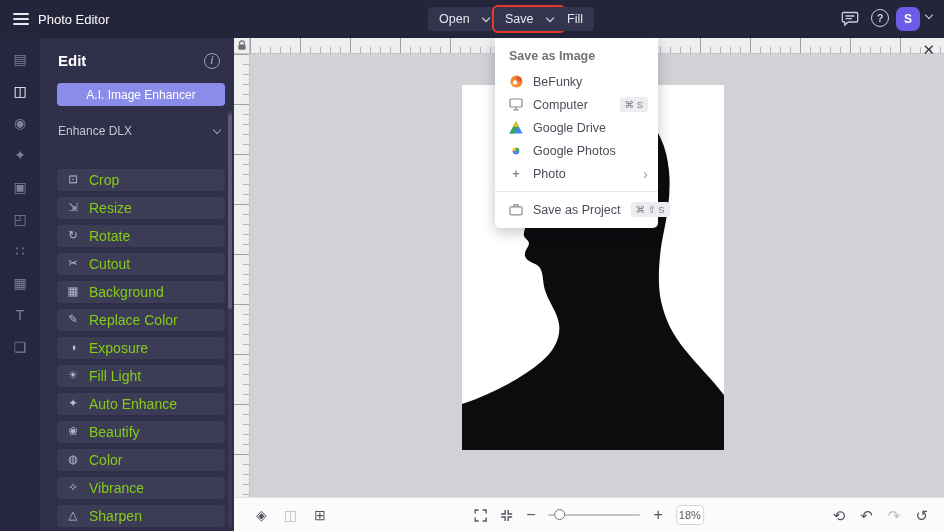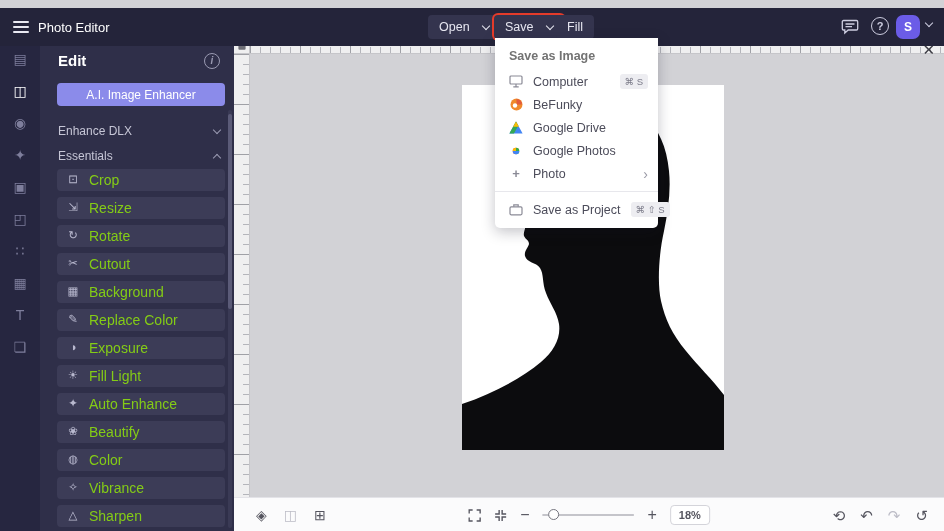--- a/index.html
+++ b/index.html
@@ -1,20 +1,20 @@
 <!DOCTYPE html>
 <html><head>
 <meta charset="utf-8">
 <style>
   html,body{margin:0;padding:0;width:944px;height:531px;overflow:hidden;background:#d2d2d6;
     font-family:"Liberation Sans",sans-serif;-webkit-font-smoothing:antialiased;}
   *{box-sizing:border-box;}
 
   
-  .topbar{position:absolute;left:0;top:8px;width:944px;height:38px;background:#24243a;z-index:40;}
+  .topbar{position:absolute;left:0;top:0;width:944px;height:38px;background:#24243a;z-index:40;}
   .hamburger{position:absolute;left:13px;top:13px;width:16px;height:12px;display:flex;flex-direction:column;justify-content:space-between;cursor:pointer;}
   .hamburger i{display:block;height:2px;background:#e9e9f2;border-radius:1px;}
   .app-title{position:absolute;left:38px;top:12px;font-size:13px;color:#fff;}
   .topbar-btn{position:absolute;top:7px;height:24px;display:flex;align-items:center;gap:13px;padding:0 11px;
     background:#34344e;border-radius:4px;color:#e6e6f0;font-size:12.5px;cursor:pointer;}
   .cv{width:6px;height:6px;border-right:1.5px solid currentColor;border-bottom:1.5px solid currentColor;display:inline-block;}
   .cv.down{transform:rotate(45deg);margin-top:-3px;}
   .cv.up{transform:rotate(-135deg);margin-top:3px;}
   .btn-open{left:428px;}
   .btn-save{left:494px;box-shadow:0 0 0 2px #e43b2a;}
@@ -86,21 +86,21 @@
   .statusbar{position:absolute;left:234px;bottom:0;width:710px;height:34px;background:#fbfbfc;border-top:1px solid #e3e3e8;z-index:35;}
   .sb-left{position:absolute;left:22px;top:0;height:34px;display:flex;align-items:center;gap:17px;}
   .sb-center{position:absolute;left:50%;top:0;transform:translateX(-50%);height:34px;display:flex;align-items:center;gap:13px;}
   .sb-right{position:absolute;right:16px;top:0;height:34px;display:flex;align-items:center;gap:15px;}
   .sb-icon{font-size:14px;color:#55555f;cursor:pointer;line-height:1;}
   .sb-icon.disabled{color:#bcbcc6;}
   .sb-icon svg{display:block;}
   .zoom-slider{position:relative;width:92px;height:14px;cursor:pointer;}
   .zoom-track{position:absolute;left:0;right:0;top:6px;height:2px;background:#c4c4ca;border-radius:1px;}
   .zoom-handle{position:absolute;left:6px;top:1px;width:11px;height:11px;background:#fff;border:1.5px solid #76767f;border-radius:50%;}
-  .zoom-box{border:1px solid #d4d4da;border-radius:4px;padding:3px 8px;font-size:11px;color:#55555f;cursor:pointer;background:#fff;font-weight:bold;}
+  .zoom-box{border:1px solid #d4d4da;border-radius:4px;padding:3px 2px;font-size:11px;color:#55555f;cursor:pointer;background:#fff;}
 </style>
 </head>
 <body>
 
 <div class="topbar">
   <div class="hamburger">
       <i></i>
       <i></i>
       <i></i>
     </div>
@@ -172,24 +172,20 @@
     <span class="info-circle">
         <span>i</span>
       </span>
   </div>
   <div class="ai-btn">
     <span>A.I. Image Enhancer</span>
   </div>
   <div class="section-row sec-enhance">
     <span>Enhance DLX</span>
     <span class="cv down"></span>
-  </div>
-  <div class="section-row sec-essentials">
-    <span>Essentials</span>
-    <span class="cv up"></span>
   </div>
 
   <div class="tools">
     <div class="tool">
         <span class="tool-icon">⊡</span>
         <span class="tool-label">Crop</span>
       </div>
     <div class="tool">
         <span class="tool-icon">⇲</span>
         <span class="tool-label">Resize</span>
@@ -264,39 +260,39 @@
                C88,219 95,227 97,239 C99,253 92,266 79,277 C60,293 32,308 0,319 Z" fill="#0c0c0e"></path>
     </svg>
   </div>
 </div>
 
 <div class="save-menu">
   <div class="sm-header">Save as Image</div>
 
   <div class="menu-item">
     <span class="mi-icon">
-      <svg width="14" height="13" viewBox="0 0 14 13" fill="none" stroke="#8a8a96" stroke-width="1.2">
-        <rect x="1" y="1" width="12" height="8" rx="1"></rect>
-          <path d="M7 9 V11.3 M4.3 11.8 H9.7"></path>
-      </svg>
-    </span>
-    <span class="mi-label">Computer</span>
-    <span class="mi-shortcut">⌘ S</span>
-  </div>
-
-  <div class="menu-item">
-    <span class="mi-icon">
       <svg width="13" height="13" viewBox="0 0 13 13">
         <circle cx="6.5" cy="6.5" r="6" fill="#f0892a"></circle>
         <path d="M6.5 1 A5.5 5.5 0 0 1 12 6.5 L6.5 6.5 Z" fill="#e25b3c"></path>
         <circle cx="5" cy="7.5" r="2.2" fill="#fff"></circle>
       </svg>
     </span>
     <span class="mi-label">BeFunky</span>
 
+  </div>
+
+  <div class="menu-item">
+    <span class="mi-icon">
+      <svg width="14" height="13" viewBox="0 0 14 13" fill="none" stroke="#8a8a96" stroke-width="1.2">
+        <rect x="1" y="1" width="12" height="8" rx="1"></rect>
+          <path d="M7 9 V11.3 M4.3 11.8 H9.7"></path>
+      </svg>
+    </span>
+    <span class="mi-label">Computer</span>
+    <span class="mi-shortcut">⌘ S</span>
   </div>
 
   <div class="menu-item">
     <span class="mi-icon">
       <svg width="14" height="13" viewBox="0 0 14 13">
         <polygon points="7,0.5 13.6,12.5 0.4,12.5" fill="#4285f4"></polygon>
         <polygon points="7,0.5 0.4,12.5 4.9,12.5 9.3,4.7" fill="#34a853"></polygon>
         <polygon points="7,0.5 9.9,5.8 4.1,5.8" fill="#fbbc04"></polygon>
       </svg>
     </span>

